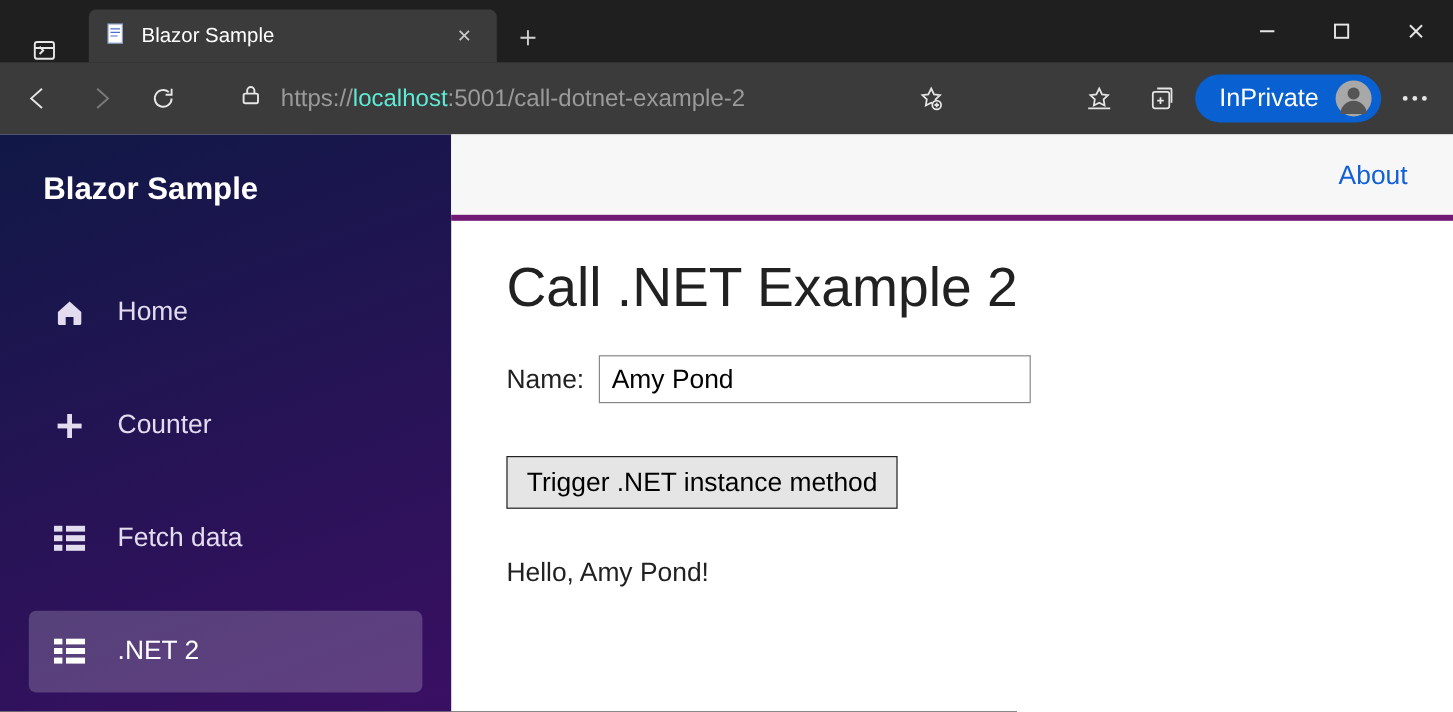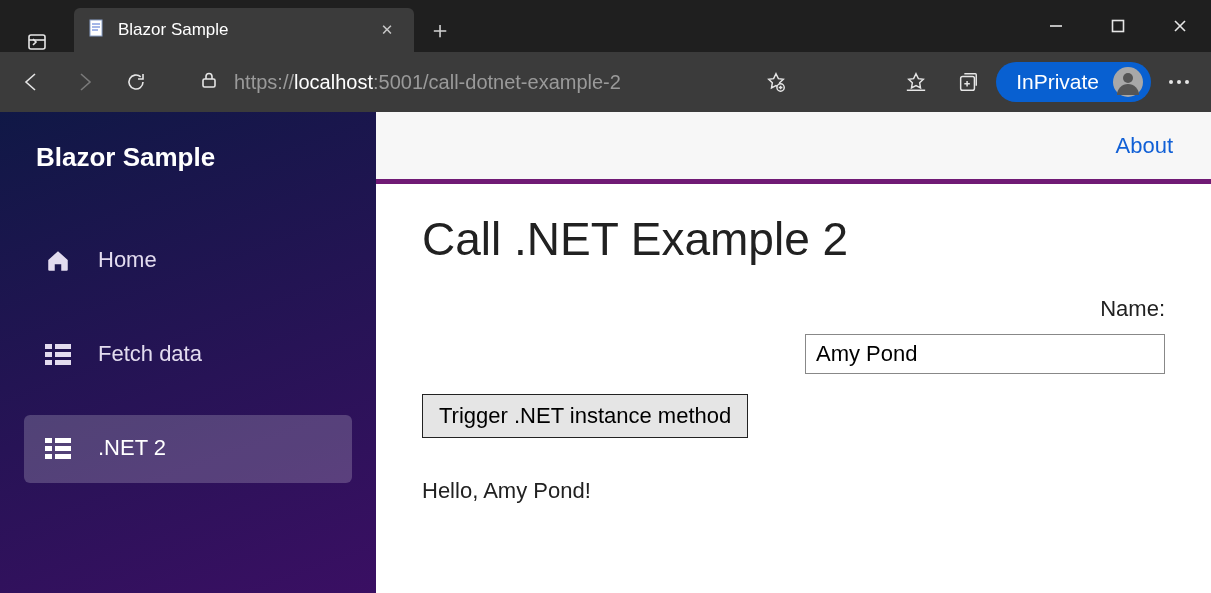--- a/index.html
+++ b/index.html
@@ -20,21 +20,21 @@
   .win-controls div{ width:62px; display:flex; align-items:center; justify-content:center; color:#e6e6e6; }
 
   .toolbar         { height:60px; background:#3b3b3b; display:flex; align-items:center; padding:0 8px 0 8px; gap:4px; }
   .tbtn            { width:48px; height:48px; display:flex; align-items:center; justify-content:center;
                      color:#e6e6e6; border-radius:4px; }
   .tbtn.disabled   { color:#7a7a7a; }
   .address         { flex:0 0 560px; height:42px; display:flex; align-items:center; color:#d4d4d4;
                      font-size:20px; padding:0 12px; }
   .address .lock   { margin-right:16px; color:#cfcfcf; }
   .url-protocol    { color:#9a9a9a; }
-  .url-host        { color:#ffffff; }
+  .url-host        { color:#5eead4; }
   .url-port        { color:#9a9a9a; }
   .url-path        { color:#9a9a9a; }
   .toolbar .spacer { flex:1; }
   .pill            { height:40px; background:#0860d1; border-radius:20px; padding:0 8px 0 20px;
                      display:flex; align-items:center; gap:14px; color:#fff; font-size:21px; }
   .avatar          { width:30px; height:30px; border-radius:50%; background:#a8a8a8; display:flex;
                      align-items:center; justify-content:center; color:#333; position:relative; }
   .avatar svg      { position:absolute; inset:0; }
 
   
@@ -51,21 +51,21 @@
   .nav-item.active { background:rgba(255,255,255,.20); color:#fff; }
   .nav-icon        { width:28px; height:28px; display:flex; align-items:center; justify-content:center; }
   .nav-icon svg    { display:block; }
 
   .content         { flex:1; display:flex; flex-direction:column; }
   .topbar          { height:72px; background:#f7f7f7; border-bottom:5px solid #701a75;
                      display:flex; align-items:center; justify-content:flex-end; padding:0 38px; }
   .about-link      { color:#1160d6; font-size:22px; cursor:pointer; }
   .main            { padding:28px 46px; color:#212121; }
   .main h1         { font-size:46px; font-weight:400; margin-bottom:30px; }
-  .row-name        { display:flex; align-items:flex-end; gap:12px; font-size:22px; margin-bottom:20px;flex-direction:column; }
+  .row-name        { display:flex; align-items:center; gap:12px; font-size:22px; margin-bottom:44px; }
   .row-name input  { width:360px; height:40px; font-size:22px; padding:2px 10px; border:1px solid #888; }
   .trigger-btn     { font-size:22px; padding:8px 16px; background:#e5e5e5; border:1px solid #222;
                      cursor:pointer; }
   .greeting        { font-size:22px; margin-top:40px; }
 
   
   .stroke { stroke:#e6e6e6; stroke-width:1.6; fill:none; }
 </style>
 </head>
 <body>
@@ -187,20 +187,29 @@
 
         <div class="nav-item">
           <span class="nav-icon">
             <svg width="26" height="26" viewBox="0 0 24 24" fill="#e3dcef">
                 <path d="M3 11L12 3l9 8v9a1 1 0 0 1-1 1h-5v-6h-6v6H4a1 1 0 0 1-1-1v-9z"></path>
               </svg>
           </span>
           <span>Home</span>
         </div>
 
+        <div class="nav-item">
+          <span class="nav-icon">
+            <svg width="24" height="24" viewBox="0 0 24 24" fill="#e3dcef">
+                <rect x="10" y="2" width="4" height="20"></rect>
+                <rect x="2" y="10" width="20" height="4"></rect>
+              </svg>
+          </span>
+          <span>Counter</span>
+        </div>
 
         <div class="nav-item">
           <span class="nav-icon">
             <svg width="26" height="22" viewBox="0 0 26 22" fill="#e3dcef">
                 <rect x="0" y="0" width="7" height="5"></rect>
                 <rect x="10" y="0" width="16" height="5"></rect>
                 <rect x="0" y="8" width="7" height="5"></rect>
                 <rect x="10" y="8" width="16" height="5"></rect>
                 <rect x="0" y="16" width="7" height="5"></rect>
                 <rect x="10" y="16" width="16" height="5"></rect>

